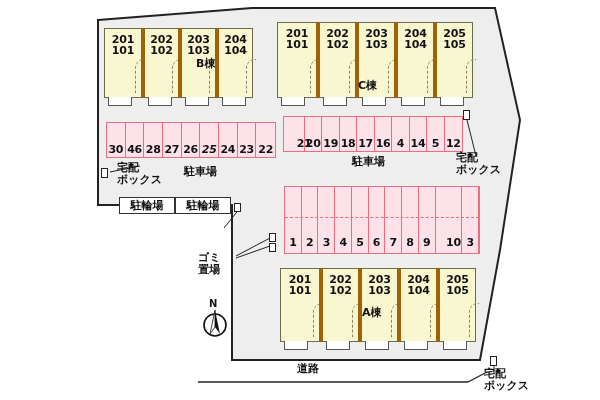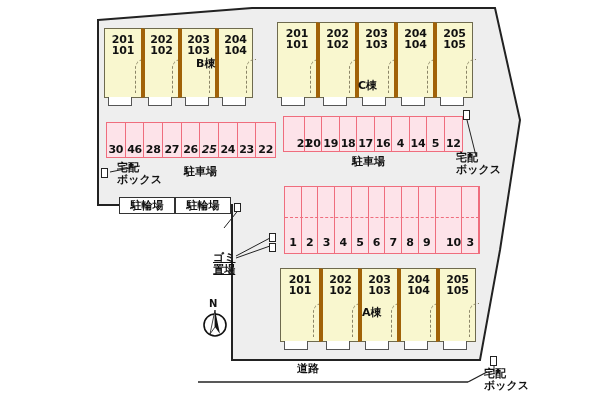--- a/index.html
+++ b/index.html
@@ -283,21 +283,21 @@
     <span>ボックス</span>
   </div>
 
   <div class="boxlab" style="left:119px;top:197px;width:56px;height:17px;">駐輪場</div>
   <div class="boxlab" style="left:175px;top:197px;width:56px;height:17px;">駐輪場</div>
 
   <div class="marker" style="left:234px;top:203px;width:7px;height:9px;"></div>
 
   <div class="marker" style="left:269px;top:233px;width:7px;height:9px;"></div>
   <div class="marker" style="left:269px;top:243px;width:7px;height:9px;"></div>
-  <div class="lab c" style="left:213px;top:252px;text-decoration:underline;">
+  <div class="lab c" style="left:198px;top:252px;">
     <span>ゴミ</span><br>
     <span>置場</span>
   </div>
 
   <div class="compass" style="left:200px;top:300px;width:30px;height:40px;">
     <div class="nlab">N</div>
     <svg width="30" height="40" viewBox="0 0 30 40">
       <circle cx="15" cy="25" r="11" fill="#fff" stroke="#111" stroke-width="1.6"></circle>
       <polygon points="15,10 20,34 15,27" fill="#111"></polygon>
       <polygon points="15,10 10,34 15,27" fill="#fff" stroke="#111" stroke-width="0.8"></polygon>

